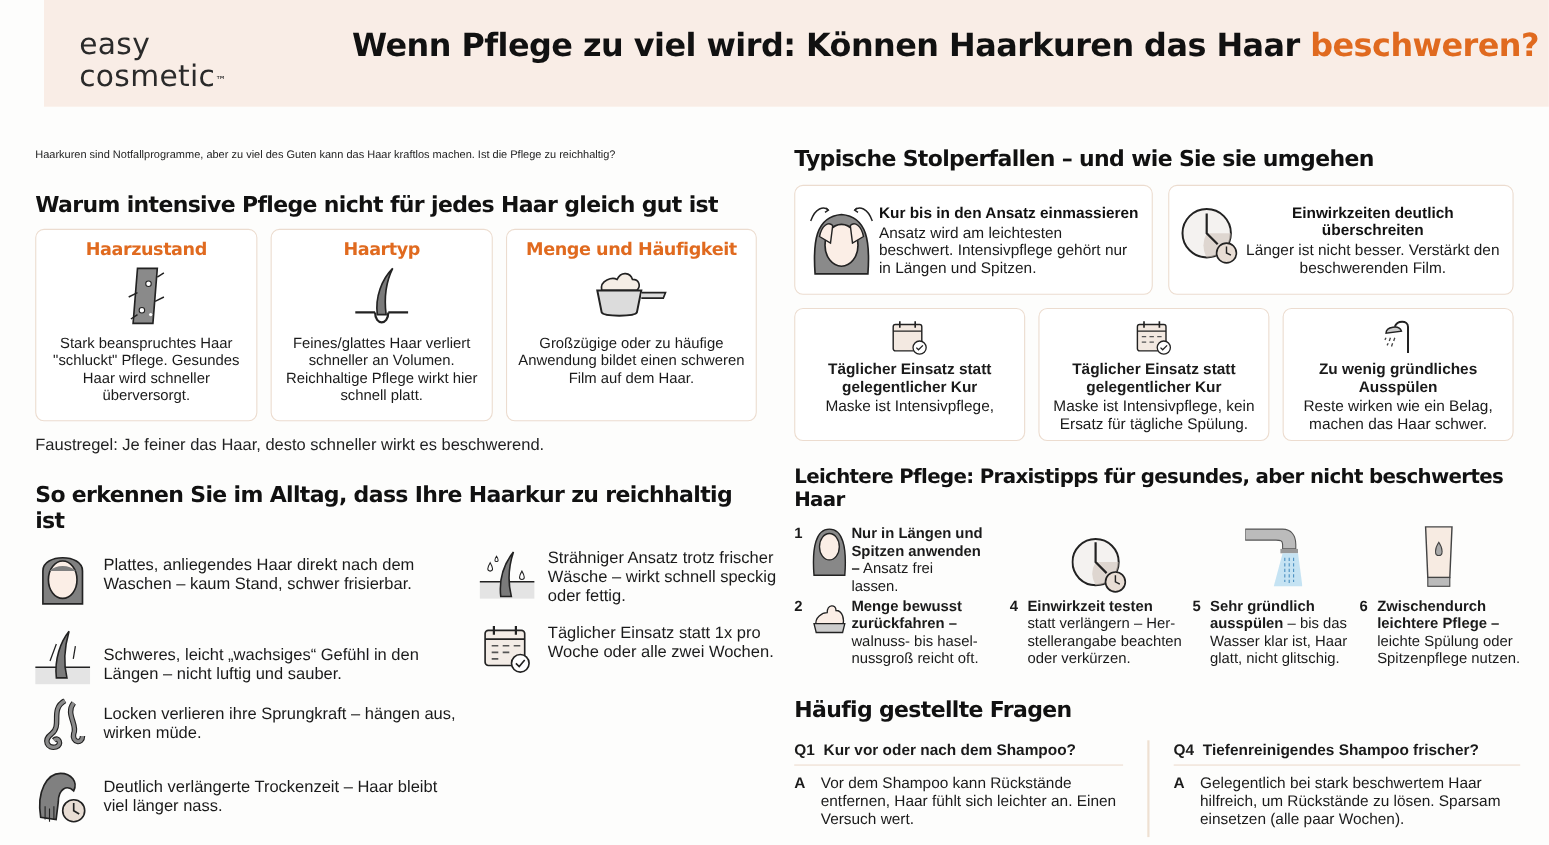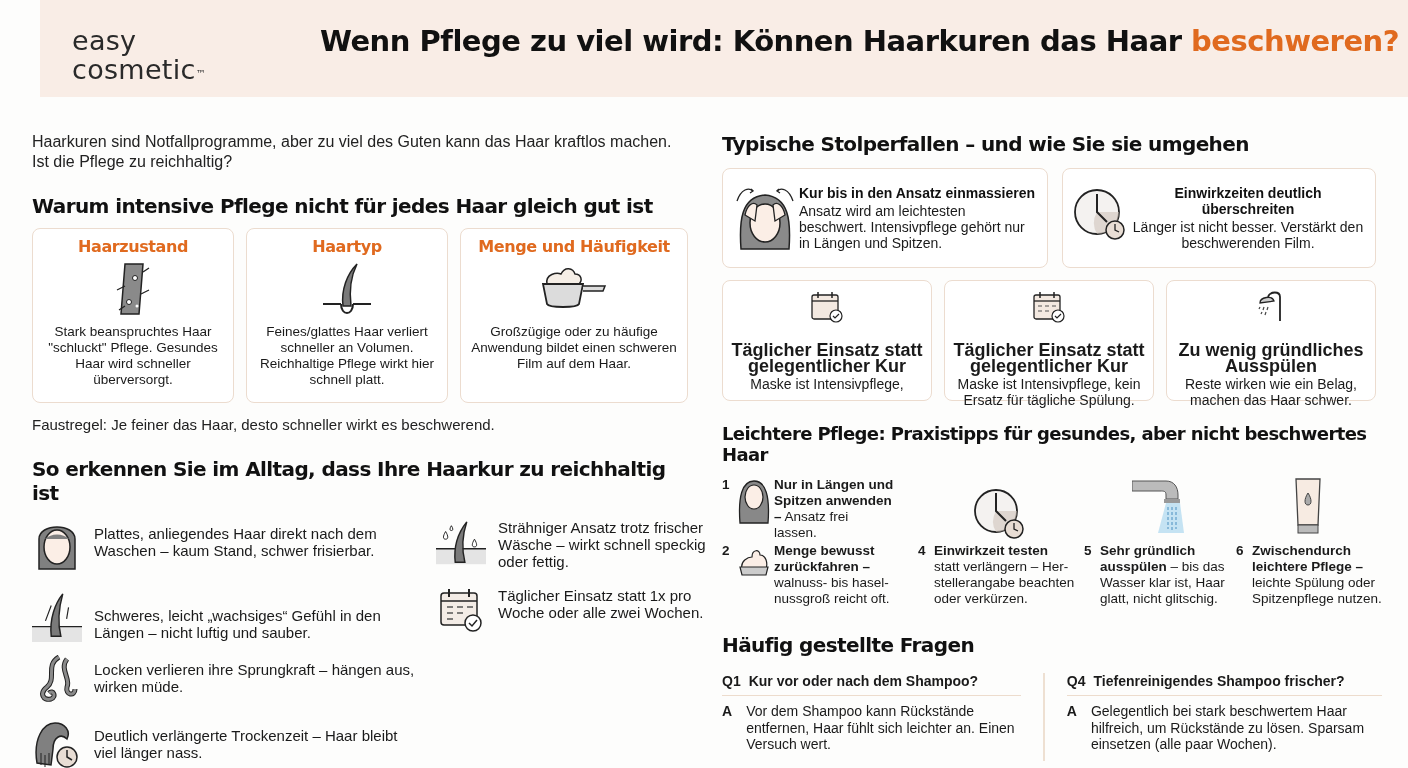--- a/index.html
+++ b/index.html
@@ -8,21 +8,21 @@
 
   .header { position: absolute; left: 0; top: 0; width: 1408px; height: 97px; background: #f9ede6; margin-left: 40px; }
   .logo { position: absolute; left: 32px; top: 26px; font-family: "DejaVu Sans", sans-serif; color: #2a2a2a; line-height: 29px; font-size: 27px; letter-spacing: 0.3px; }
   .logo .tm { font-size: 10px; vertical-align: top; position: relative; top: 4px; }
   .page-title { position: absolute; left: 280px; top: 24px; font-family: "DejaVu Sans", sans-serif; font-weight: bold; font-size: 29px; letter-spacing: -0.5px; color: #111; white-space: nowrap; }
   .page-title .accent { color: #e06a1f; }
 
   .left { position: absolute; left: 32px; top: 120px; width: 660px; }
   .right { position: absolute; left: 722px; top: 120px; width: 660px; }
 
-  .intro { font-size: 16px; line-height: 20px; color: #222; margin-top: 12px; width: 640px; }
+  .intro { font-size: 10px; line-height: 20px; color: #222; margin-top: 12px; width: 640px; }
   h2 { font-family: "DejaVu Sans", sans-serif; font-weight: bold; font-size: 20px; letter-spacing: -0.6px; color: #111; }
 
   .cards3 { display: flex; gap: 12px; margin-top: 10px; }
   .card3 { width: 202px; height: 175px; border: 1.5px solid #ecdccf; border-radius: 8px; background: #fff; text-align: center; padding-top: 8px; }
   .card3 .ct { color: #e06a1f; font-weight: bold; font-family: "DejaVu Sans", sans-serif; font-size: 16px; letter-spacing: -0.4px; }
   .card3 .ic { height: 58px; display: flex; align-items: center; justify-content: center; margin-top: 4px; }
   .card3 .cd { font-size: 13.5px; line-height: 16px; color: #1a1a1a; padding: 6px 6px 0; }
 
   .rule { font-size: 15px; color: #222; margin-top: 13px; }
 
@@ -32,21 +32,21 @@
   .sign .st { font-size: 15px; line-height: 17px; color: #1a1a1a; padding-top: 6px; }
 
   .cards2 { display: flex; gap: 14px; margin-top: 12px; }
   .card2 { height: 100px; border: 1.5px solid #ecdccf; border-radius: 8px; background: #fff; display: flex; align-items: center; padding: 0 10px; gap: 2px; }
   .card2 .t { font-weight: bold; font-size: 14px; color: #111; }
   .card2 .d { font-size: 14px; line-height: 16px; color: #1a1a1a; }
 
   .cardsb { display: flex; gap: 12px; margin-top: 12px; }
   .cardb { width: 210px; height: 121px; border: 1.5px solid #ecdccf; border-radius: 8px; background: #fff; text-align: center; padding-top: 8px; }
   .cardb .ic { height: 34px; display: flex; justify-content: center; }
-  .cardb .t { font-weight: bold; font-size: 18px; line-height: 16px; margin-top: 19px; }
+  .cardb .t { font-weight: bold; font-size: 14px; line-height: 16px; margin-top: 4px; }
   .cardb .d { font-size: 14px; line-height: 16px; margin-top: 2px; }
 
   .tips { position: relative; height: 150px; margin-top: 12px; }
   .tip { position: absolute; display: flex; gap: 4px; font-size: 13.5px; line-height: 16px; }
   .tip .n { font-weight: bold; width: 12px; }
   .tip b { font-weight: bold; }
   .tipicon { position: absolute; }
 
   .faq { display: flex; margin-top: 16px; }
   .faqcol { width: 302px; }

